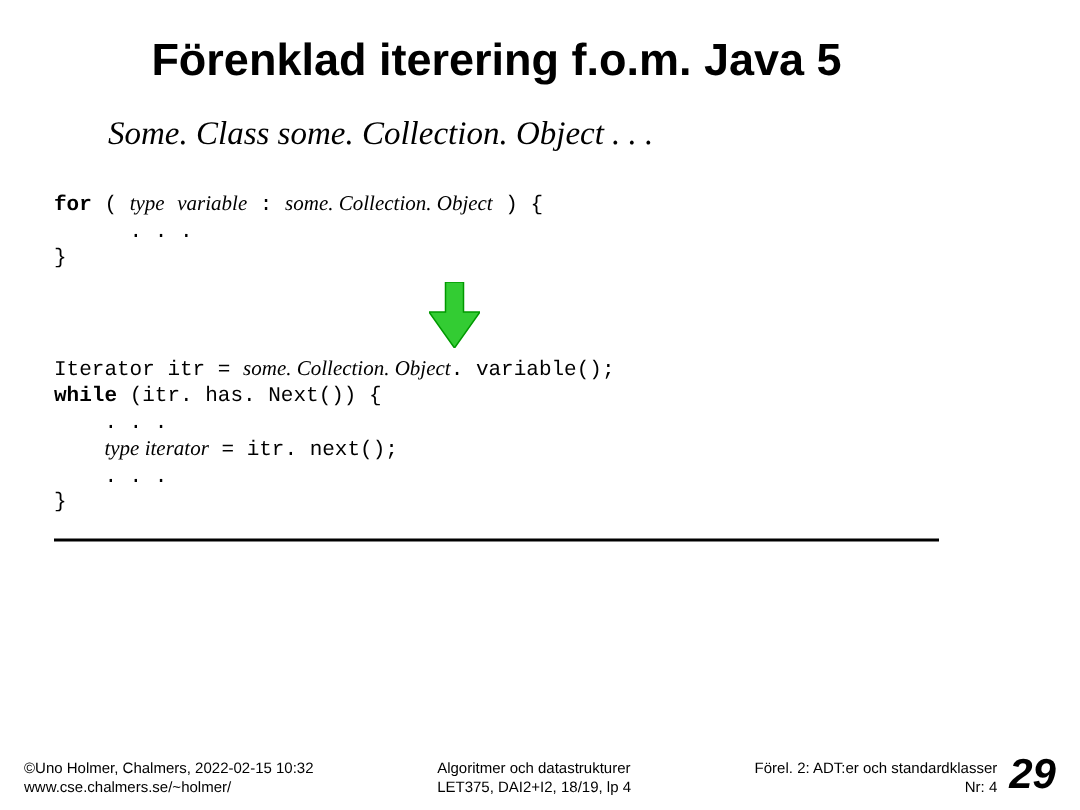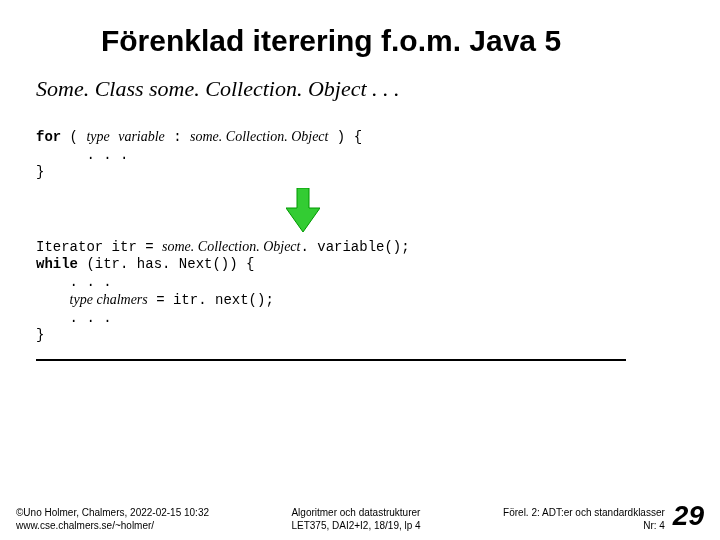--- a/index.html
+++ b/index.html
@@ -1,19 +1,19 @@
 <!DOCTYPE html>
 <html><head>
 <meta charset="utf-8">
 <style>
   * { margin: 0; padding: 0; box-sizing: border-box; }
   html, body { width: 720px; height: 540px; background: #fff; font-family: Arial, Helvetica, sans-serif; }
   .slide { position: relative; width: 662px; height: 540px; padding: 24px 36px 0 36px; }
   .title { font-family: Arial, sans-serif; font-size: 30px; font-weight: bold; text-align: center; margin-bottom: 18px; }
-  .decl { font-family: "Times New Roman", Times, serif; font-style: italic; font-size: 22px; margin-bottom: 26px; }
+  .decl { font-family: "Times New Roman", Times, serif; font-style: italic; font-size: 22px; margin-bottom: 26px; margin-left: 36px; }
   .codeblock { font-family: "Courier New", Courier, monospace; font-size: 14px; line-height: 1.25; white-space: pre; }
   .bold { font-weight: bold; }
   .ital { font-family: "Times New Roman", Times, serif; font-style: italic; }
   .arrow { width: 34px; height: 44px; margin: 6px 0 6px 250px; }
   .arrow svg { display: block; }
   .rule { border: none; border-top: 2px solid #000; margin: 14px 0 10px 0; }
   .footer { position: absolute; left: 0; bottom: 8px; width: 720px; padding: 0 16px; display: flex; align-items: flex-end; justify-content: space-between; font-size: 10px; font-family: Arial, sans-serif; }
   .footer .col { line-height: 1.25; }
   .footer .center { text-align: left; }
   .footer .right { text-align: right; }
@@ -37,21 +37,21 @@
 
   <div class="arrow">
     <svg width="34" height="44" viewBox="0 0 34 44">
       <polygon points="11,0 23,0 23,20 34,20 17,44 0,20 11,20" fill="#33cc33" stroke="#009900" stroke-width="1"></polygon>
     </svg>
   </div>
 
   <div class="codeblock"><span>Iterator itr = </span><span class="ital">some. Collection. Object</span><span>. variable();</span>
 <span class="bold">while</span><span> (itr. has. Next()) {</span>
 <span>    . . .</span>
-<span>    </span><span class="ital">type chalmers</span><span> = itr. next();</span>
+<span>    </span><span class="ital">type iterator</span><span> = itr. next();</span>
 <span>    . . .</span>
 <span>}</span></div>
 
   <hr class="rule">
 
   <div class="footer">
     <div class="col">
       <div>©Uno Holmer, Chalmers, 2022-02-15 10:32</div>
       <div>www.cse.chalmers.se/~holmer/</div>
     </div>

